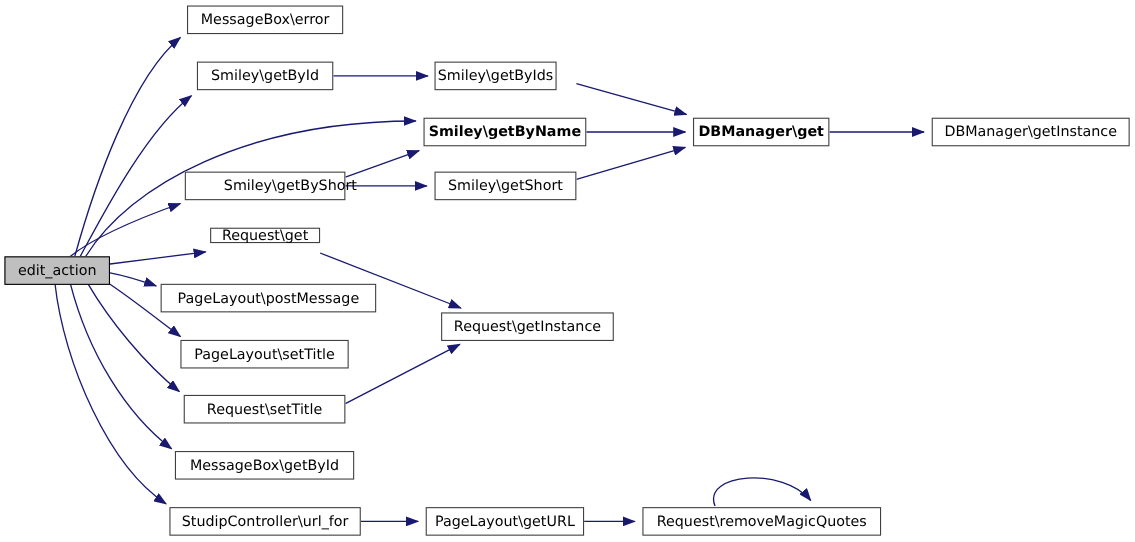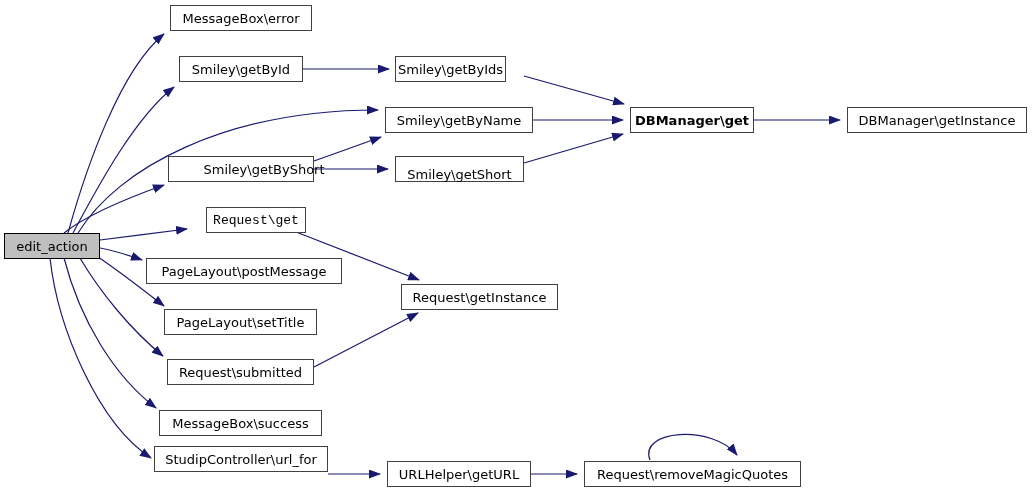--- a/index.html
+++ b/index.html
@@ -83,56 +83,56 @@
       </div>
       <div class="node" style="left: 170px; top: 5px; width: 142px; height: 26px;">
         <span>MessageBox\error</span>
       </div>
       <div class="node" style="left: 179px; top: 56px; width: 124px; height: 26px;">
         <span>Smiley\getById</span>
       </div>
       <div class="node" style="left: 395px; top: 56px; width: 111px; height: 26px;">
         <span>Smiley\getByIds</span>
       </div>
-      <div class="node" style="left: 385px; top: 107px; width: 148px; height: 26px;">
+      <div class="node" style="left: 385px; top: 107px; width: 148px; height: 26px; font-weight: bold;">
         <span>Smiley\getByName</span>
       </div>
       <div class="node" style="left: 630px; top: 107px; width: 124px; height: 26px; font-weight: bold;">
         <span>DBManager\get</span>
       </div>
       <div class="node" style="left: 847px; top: 107px; width: 180px; height: 26px;">
         <span>DBManager\getInstance</span>
       </div>
       <div class="node" style="left: 168px; top: 156px; width: 146px; height: 26px; padding-left: 46px;">
         <span>Smiley\getByShort</span>
       </div>
-      <div class="node" style="left: 395px; top: 156px; width: 129px; height: 26px; align-items: flex-end;">
+      <div class="node" style="left: 395px; top: 156px; width: 129px; height: 26px;">
         <span>Smiley\getShort</span>
       </div>
-      <div class="node" style="left: 206px; top: 207px; width: 100px; height: 26px; font-family: Liberation Mono, monospace;">
+      <div class="node" style="left: 191px; top: 207px; width: 100px; height: 14px;">
         <span>Request\get</span>
       </div>
       <div class="node" style="left: 146px; top: 258px; width: 196px; height: 26px;">
         <span>PageLayout\postMessage</span>
       </div>
       <div class="node" style="left: 401px; top: 284px; width: 157px; height: 26px;">
         <span>Request\getInstance</span>
       </div>
       <div class="node" style="left: 164px; top: 309px; width: 153px; height: 26px;">
         <span>PageLayout\setTitle</span>
       </div>
       <div class="node" style="left: 167px; top: 359px; width: 147px; height: 26px;">
-        <span>Request\submitted</span>
+        <span>Request\setTitle</span>
       </div>
       <div class="node" style="left: 159px; top: 410px; width: 163px; height: 26px;">
-        <span>MessageBox\success</span>
+        <span>MessageBox\getById</span>
       </div>
-      <div class="node" style="left: 154px; top: 446px; width: 174px; height: 26px;">
+      <div class="node" style="left: 154px; top: 461px; width: 174px; height: 26px;">
         <span>StudipController\url_for</span>
       </div>
       <div class="node" style="left: 387px; top: 461px; width: 144px; height: 26px;">
-        <span>URLHelper\getURL</span>
+        <span>PageLayout\getURL</span>
       </div>
       <div class="node" style="left: 584px; top: 461px; width: 217px; height: 26px;">
         <span>Request\removeMagicQuotes</span>
       </div>
     </div>
 </div>
 
 </body></html>

